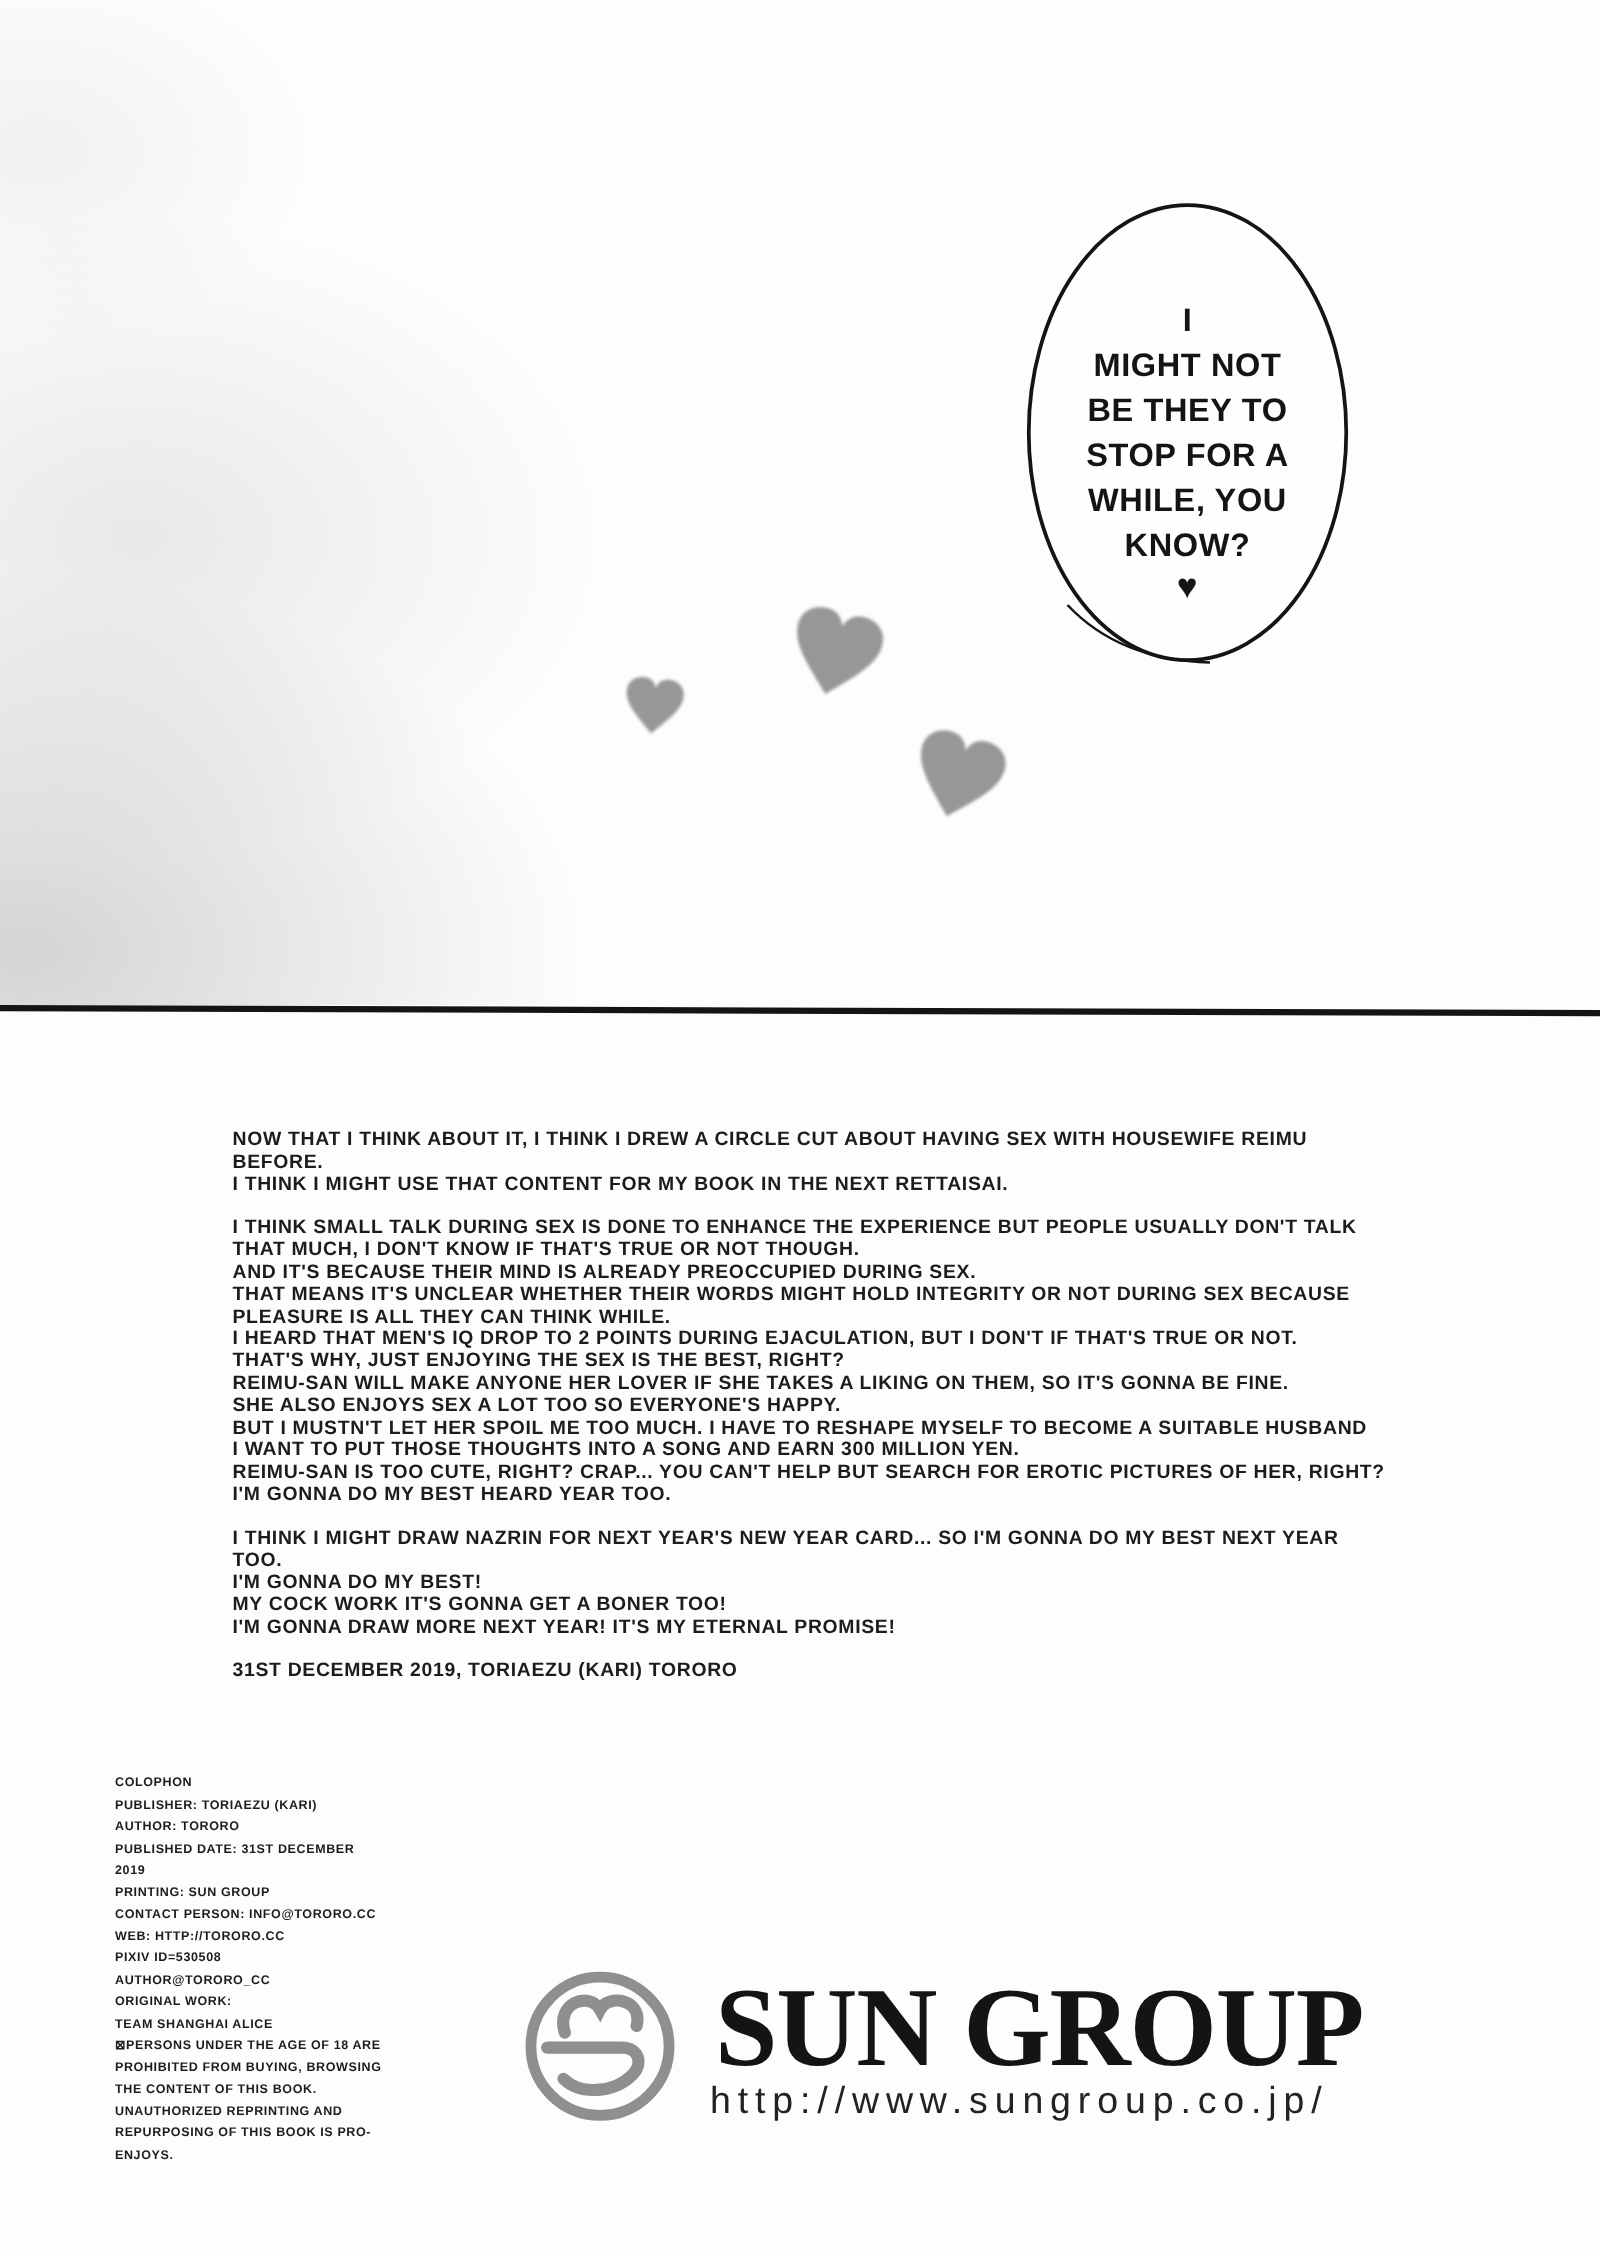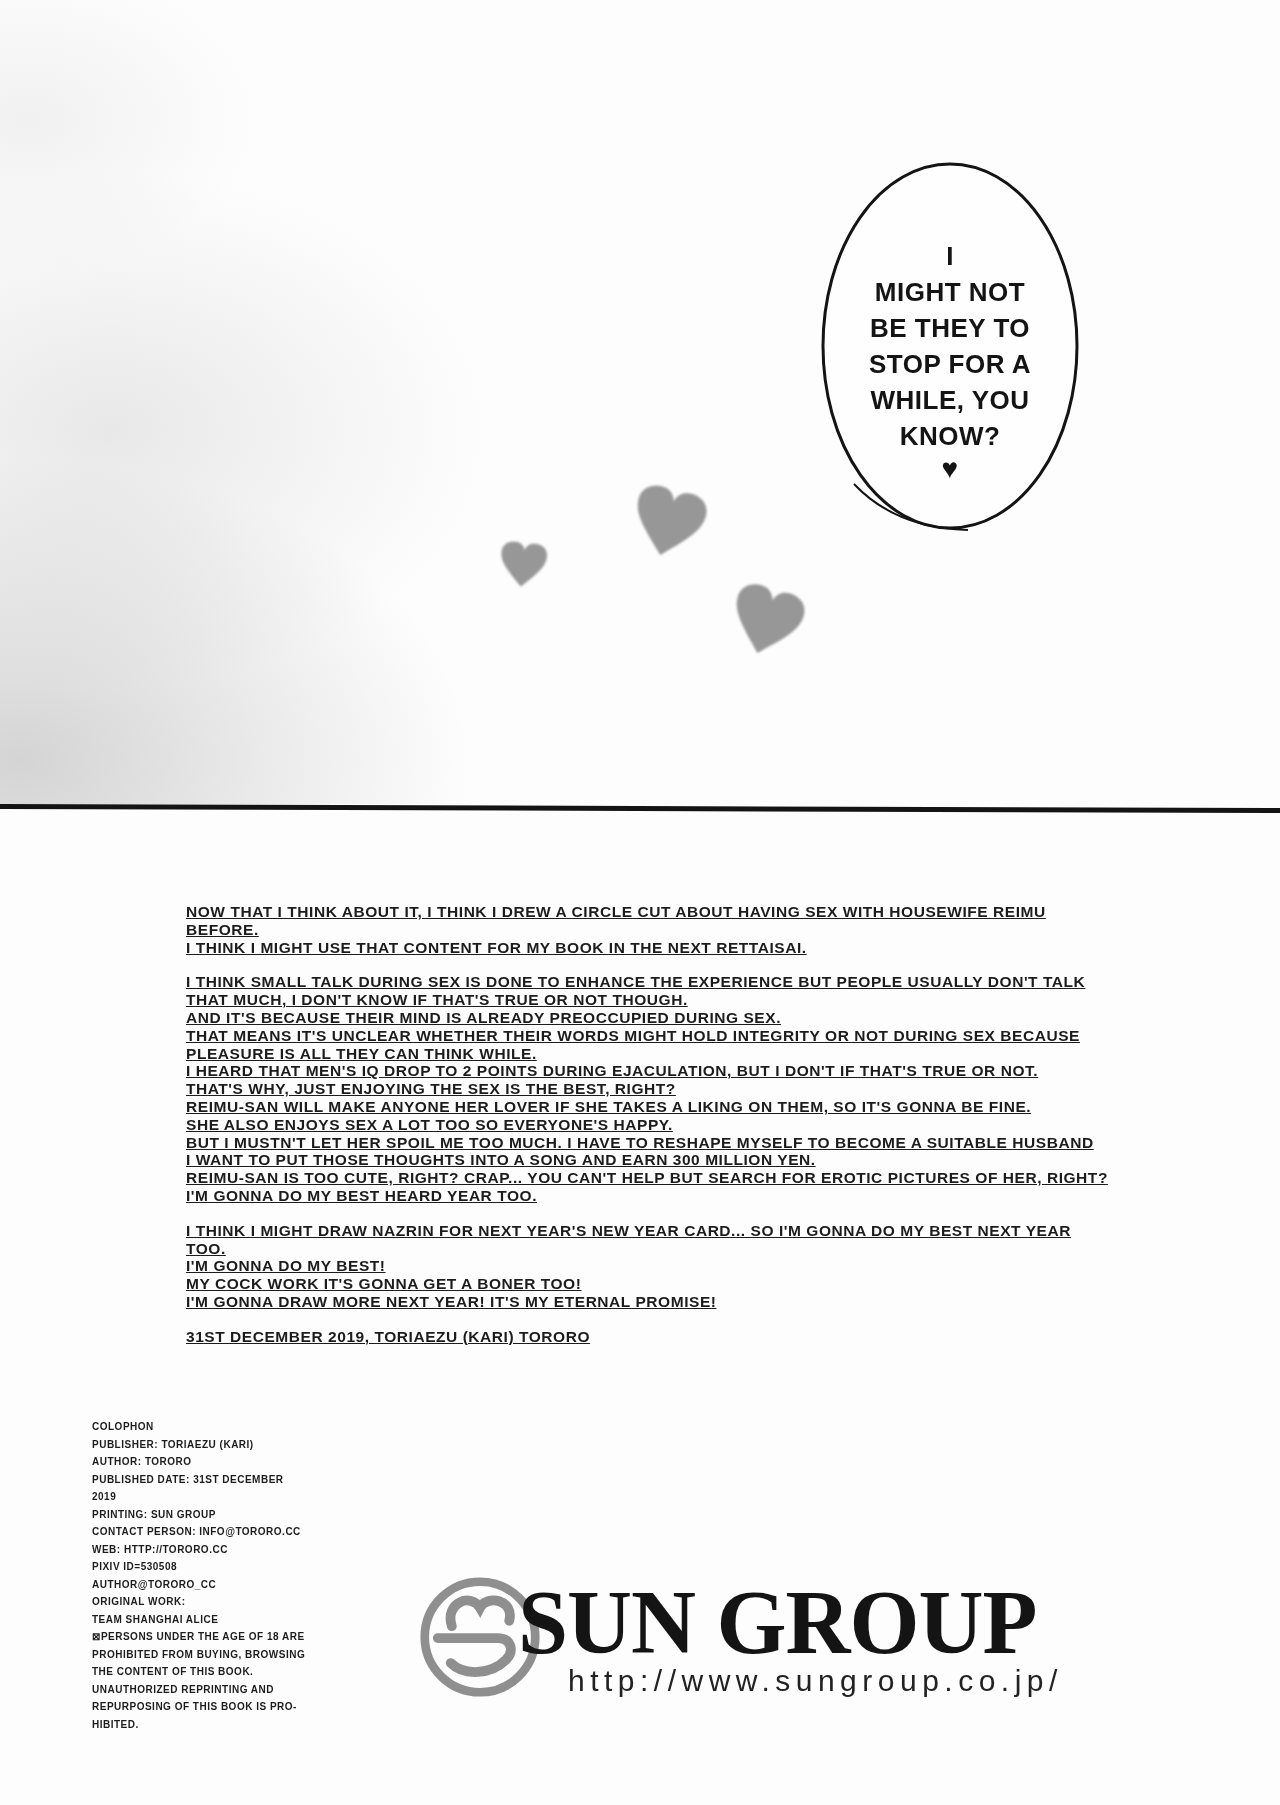--- a/index.html
+++ b/index.html
@@ -26,31 +26,31 @@
   .bubble-text .bheart{display:block;font-size:28px;line-height:30px;}
   .heart{position:absolute;filter:blur(1.1px);opacity:.85;}
   .heart svg{display:block;width:100%;height:100%;}
   .divider{
     position:absolute;left:-1px;top:804px;width:1284px;height:4.5px;background:#141414;
     transform:rotate(0.18deg);transform-origin:0 0;
   }
   .afterword{
     position:absolute;left:186px;top:903px;
     font-size:15.5px;line-height:17.8px;font-weight:700;letter-spacing:.55px;
-    white-space:nowrap;color:#1c1c1c;text-decoration:underline;
+    white-space:nowrap;color:#1c1c1c;
   }
   .afterword .para{margin:0 0 17px 0;}
   .colophon{
     position:absolute;left:92px;top:1418px;
     font-size:10px;line-height:17.5px;font-weight:700;letter-spacing:.5px;
     white-space:nowrap;color:#1c1c1c;
   }
   .logo-svg{position:absolute;left:415px;top:1572px;width:130px;height:130px;}
   .printer-name{
-    position:absolute;left:518px;top:1578px;height:90px;line-height:90px;
+    position:absolute;left:572px;top:1578px;height:90px;line-height:90px;
     font-family:"Liberation Serif",serif;font-weight:700;font-size:90px;letter-spacing:-1px;
     color:#141414;white-space:nowrap;
   }
   .printer-url{
     position:absolute;left:568px;top:1664px;
     font-size:30px;letter-spacing:5.5px;font-weight:400;color:#222;white-space:nowrap;
   }
 </style>
 </head>
 <body>
@@ -141,21 +141,21 @@
       <div>WEB: HTTP://TORORO.CC</div>
       <div>PIXIV ID=530508</div>
       <div>AUTHOR@TORORO_CC</div>
       <div>ORIGINAL WORK:</div>
       <div>TEAM SHANGHAI ALICE</div>
       <div>⊠PERSONS UNDER THE AGE OF 18 ARE</div>
       <div>PROHIBITED FROM BUYING, BROWSING</div>
       <div>THE CONTENT OF THIS BOOK.</div>
       <div>UNAUTHORIZED REPRINTING AND</div>
       <div>REPURPOSING OF THIS BOOK IS PRO-</div>
-      <div>HIBITED.</div>
+      <div>ENJOYS.</div>
     </div>
 
   <svg class="logo-svg" viewBox="0 0 120 120">
     <g fill="none" stroke="#8f8f8f" stroke-width="9" stroke-linecap="round">
       <circle cx="60" cy="60" r="51" stroke-width="8"></circle>
       <path d="M34 50 C 27 28 52 19 60 33 C 66 21 92 25 87 45"></path>
       <path d="M21 61 H76 C 89 61 92 73 84 81 C 70 95 45 96 33 84"></path>
     </g>
   </svg>
   <div class="printer-name">SUN GROUP</div>

